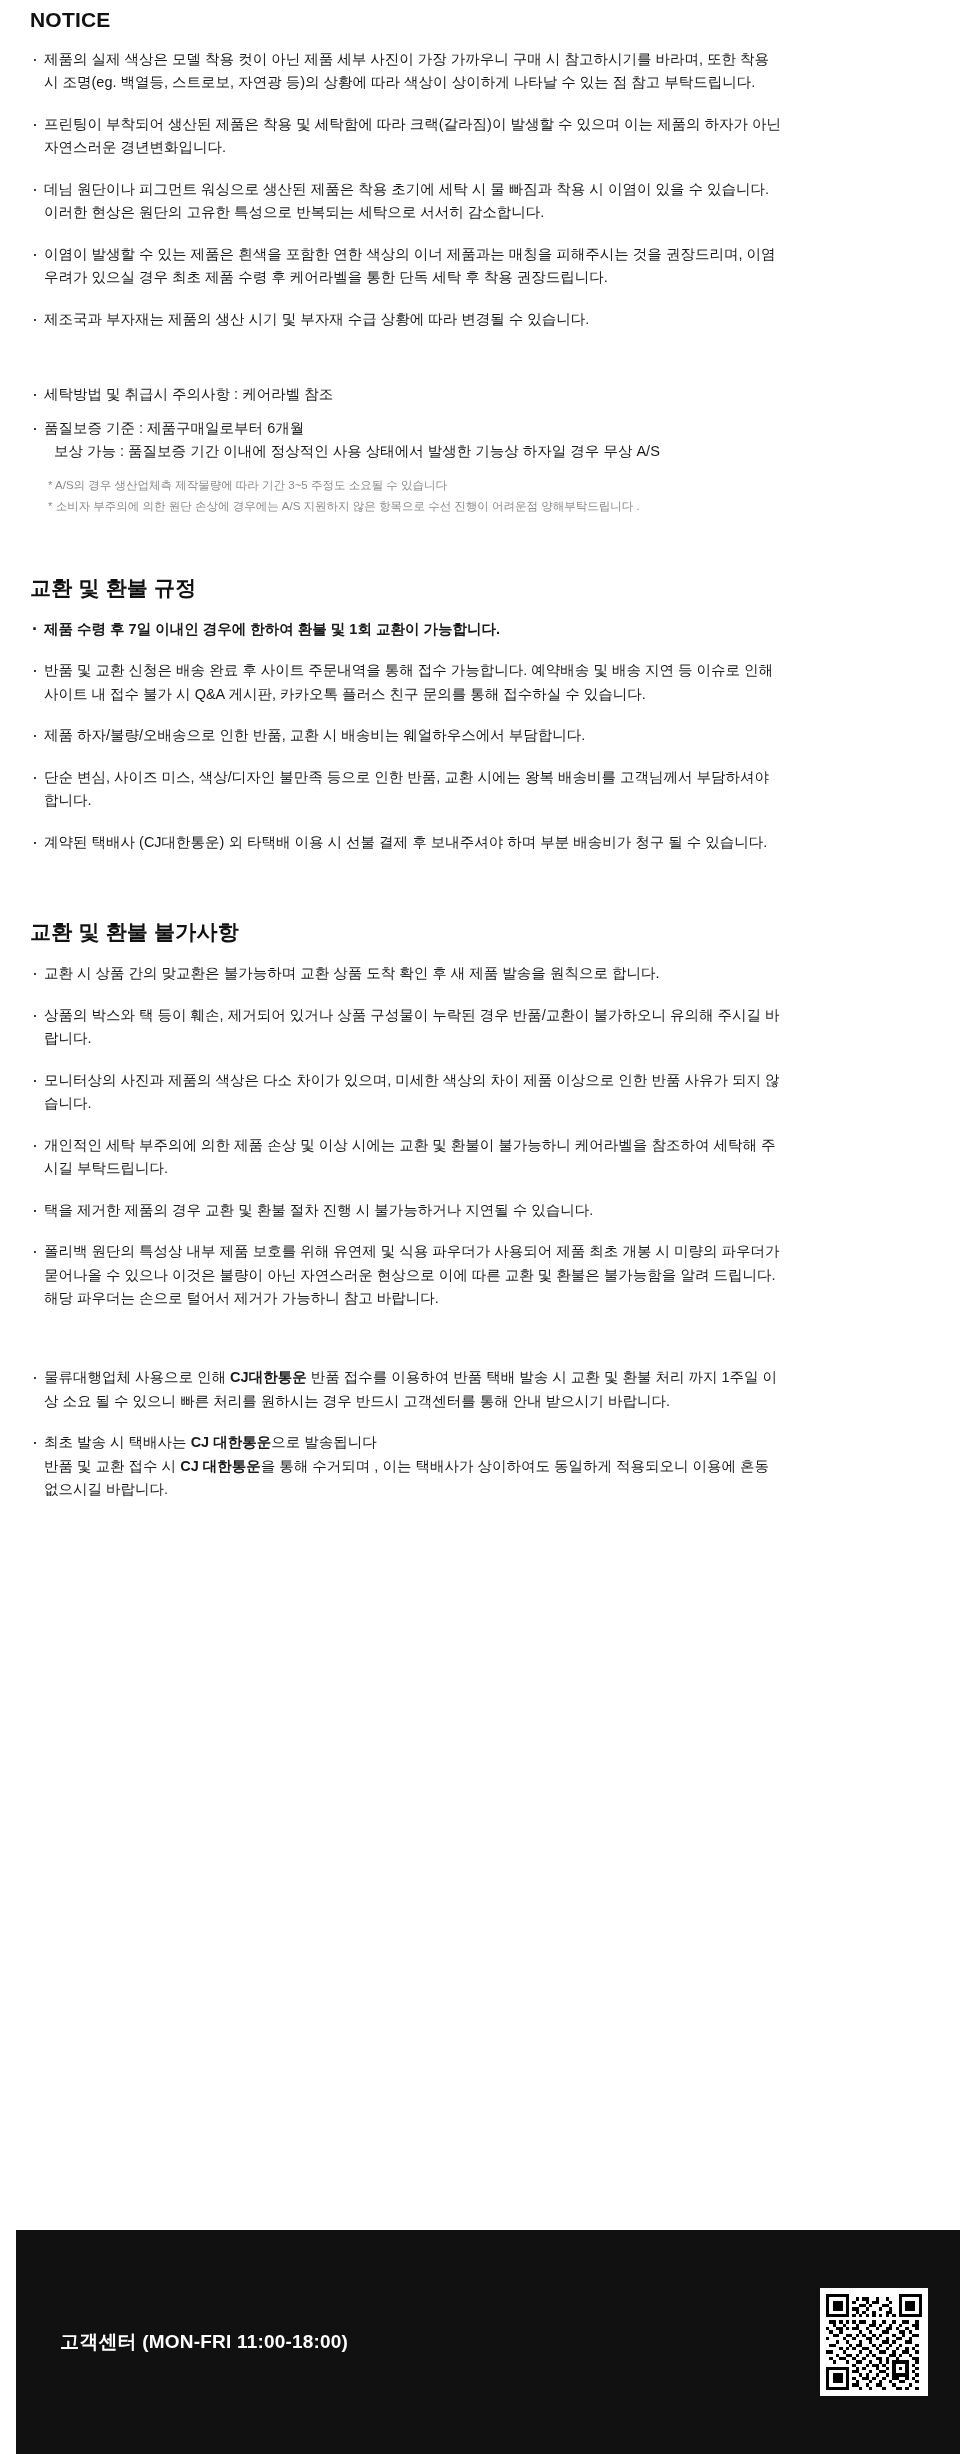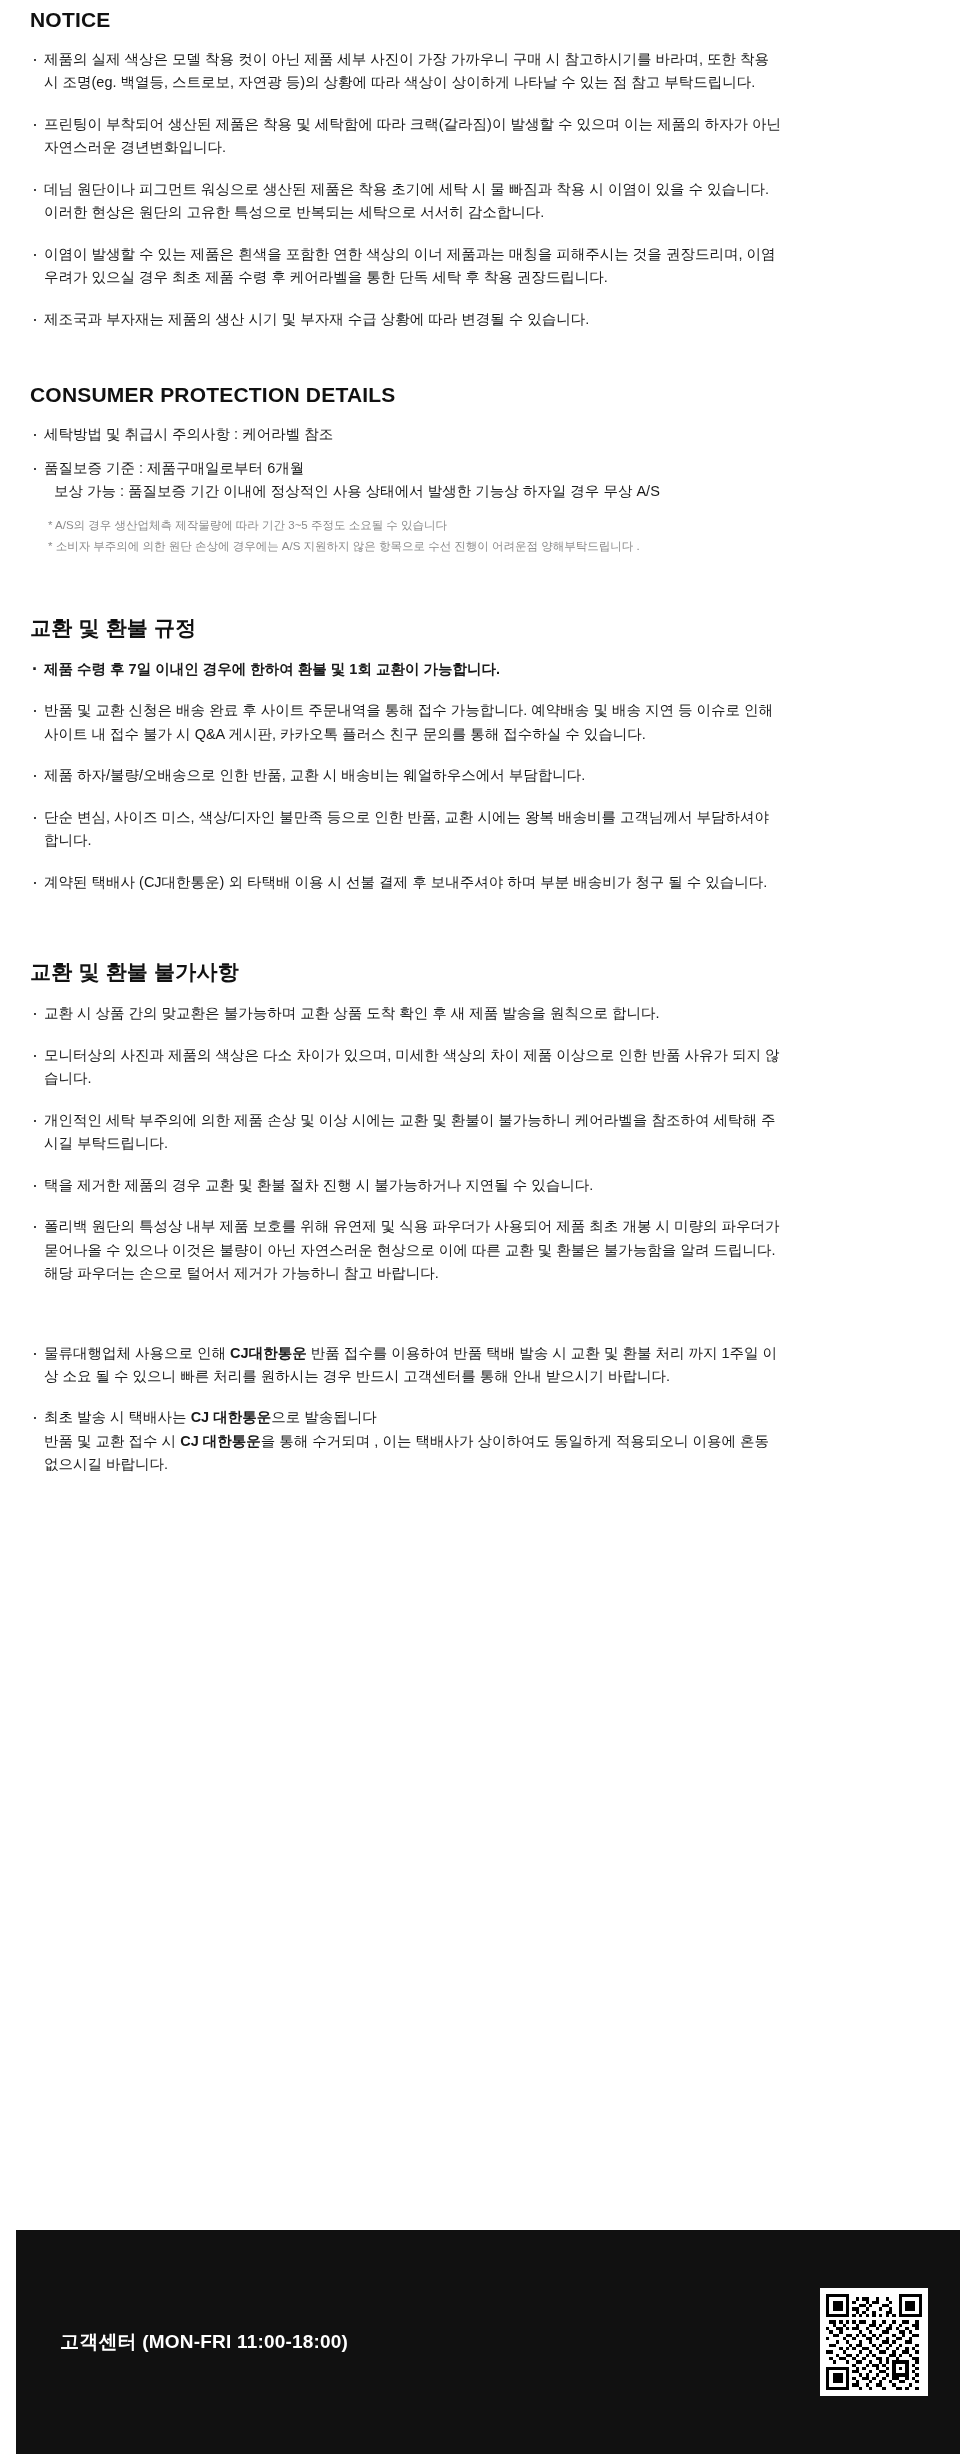--- a/index.html
+++ b/index.html
@@ -119,21 +119,20 @@
       <ul class="bullet-list">
         <li>제품의 실제 색상은 모델 착용 컷이 아닌 제품 세부 사진이 가장 가까우니 구매 시 참고하시기를 바라며, 또한 착용 시 조명(eg. 백열등, 스트로보, 자연광 등)의 상황에 따라 색상이 상이하게 나타날 수 있는 점 참고 부탁드립니다.</li>
         <li>프린팅이 부착되어 생산된 제품은 착용 및 세탁함에 따라 크랙(갈라짐)이 발생할 수 있으며 이는 제품의 하자가 아닌 자연스러운 경년변화입니다.</li>
         <li>데님 원단이나 피그먼트 워싱으로 생산된 제품은 착용 초기에 세탁 시 물 빠짐과 착용 시 이염이 있을 수 있습니다. 이러한 현상은 원단의 고유한 특성으로 반복되는 세탁으로 서서히 감소합니다.</li>
         <li>이염이 발생할 수 있는 제품은 흰색을 포함한 연한 색상의 이너 제품과는 매칭을 피해주시는 것을 권장드리며, 이염 우려가 있으실 경우 최초 제품 수령 후 케어라벨을 통한 단독 세탁 후 착용 권장드립니다.</li>
         <li>제조국과 부자재는 제품의 생산 시기 및 부자재 수급 상황에 따라 변경될 수 있습니다.</li>
       </ul>
     </section>
 
     <section class="sec-consumer">
-      <h2 class="section-title">CONSUMER PROTECTION DETAILS</h2>
       <ul class="bullet-list">
         <li class="tight">세탁방법 및 취급시 주의사항 : 케어라벨 참조</li>
         <li class="tight">
           <span class="sub-line indent0">품질보증 기준 : 제품구매일로부터 6개월</span>
           <span class="sub-line">보상 가능 : 품질보증 기간 이내에 정상적인 사용 상태에서 발생한 기능상 하자일 경우 무상 A/S</span>
         </li>
       </ul>
       <div class="fineprint">
         <div>* A/S의 경우 생산업체측 제작물량에 따라 기간 3~5 주정도 소요될 수 있습니다</div>
         <div>* 소비자 부주의에 의한 원단 손상에 경우에는 A/S 지원하지 않은 항목으로 수선 진행이 어려운점 양해부탁드립니다 .</div>
@@ -148,20 +147,21 @@
         <li>제품 하자/불량/오배송으로 인한 반품, 교환 시 배송비는 웨얼하우스에서 부담합니다.</li>
         <li>단순 변심, 사이즈 미스, 색상/디자인 불만족 등으로 인한 반품, 교환 시에는 왕복 배송비를 고객님께서 부담하셔야 합니다.</li>
         <li>계약된 택배사 (CJ대한통운) 외 타택배 이용 시 선불 결제 후 보내주셔야 하며  부분 배송비가 청구 될 수 있습니다.</li>
       </ul>
     </section>
 
     <section class="sec-noexchange">
       <h2 class="section-title">교환 및 환불 불가사항</h2>
       <ul class="bullet-list">
         <li>교환 시 상품 간의 맞교환은 불가능하며 교환 상품 도착 확인 후 새 제품 발송을 원칙으로 합니다.</li>
+        <li>상품의 박스와 택 등이 훼손, 제거되어 있거나 상품 구성물이 누락된 경우 반품/교환이 불가하오니 유의해 주시길 바랍니다.</li>
         <li>모니터상의 사진과 제품의 색상은 다소 차이가 있으며, 미세한 색상의 차이 제품 이상으로 인한 반품 사유가 되지 않습니다.</li>
         <li>개인적인 세탁 부주의에 의한 제품 손상 및 이상 시에는 교환 및 환불이 불가능하니 케어라벨을 참조하여 세탁해 주시길 부탁드립니다.</li>
         <li>택을 제거한 제품의 경우 교환 및 환불 절차 진행 시 불가능하거나 지연될 수 있습니다.</li>
         <li>폴리백 원단의 특성상 내부 제품 보호를 위해 유연제 및 식용 파우더가 사용되어 제품 최초 개봉 시 미량의 파우더가 묻어나올 수 있으나 이것은 불량이 아닌 자연스러운 현상으로 이에 따른 교환 및 환불은 불가능함을 알려 드립니다. 해당 파우더는 손으로 털어서 제거가 가능하니 참고 바랍니다.</li>
       </ul>
     </section>
 
     <section class="sec-logistics">
       <ul class="bullet-list">
         <li>

